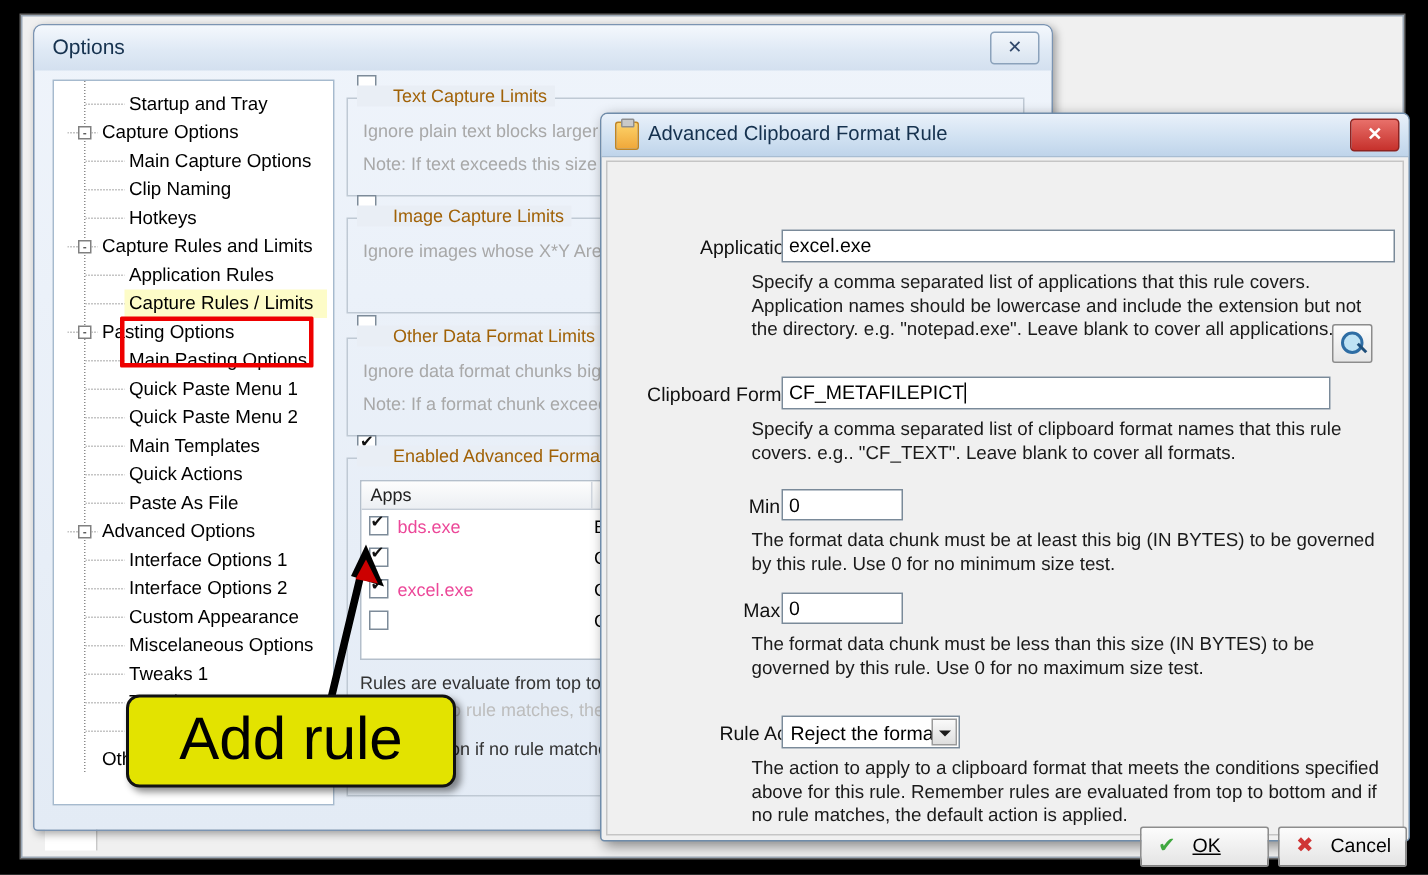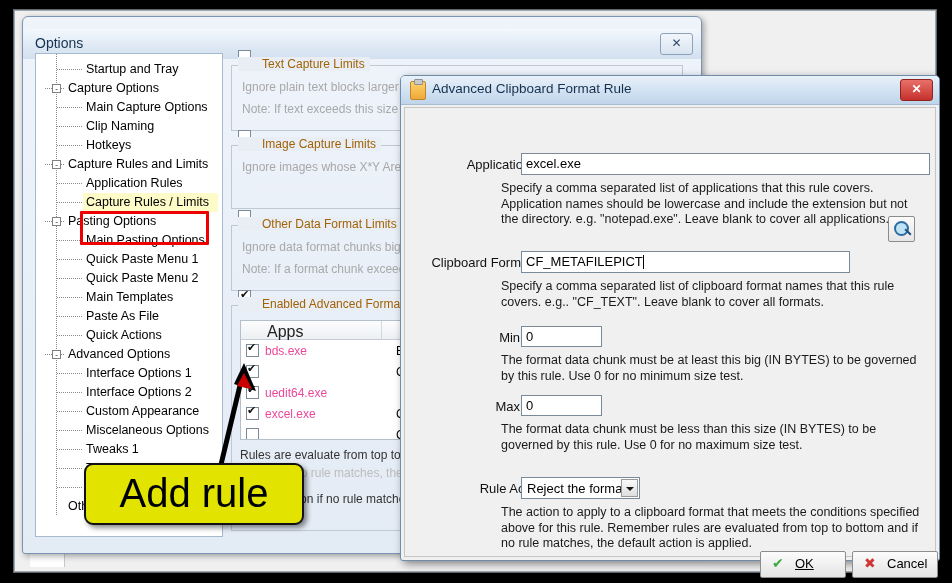--- a/index.html
+++ b/index.html
@@ -54,21 +54,20 @@
     background: linear-gradient(#eff4fb, #e3ebf5);
     border: 1px solid #7b94b2;
     border-radius: 6px 6px 3px 3px;
     box-shadow: 2px 2px 6px rgba(0,0,0,0.35);
   }
   .options-titlebar {
     position: relative;
     height: 30px;
     background: linear-gradient(#f4f8fd, #dfe9f5 55%, #d3e0ef);
     border-radius: 5px 5px 0 0;
-    margin-top: 12px;
   }
   .options-title {
     position: absolute;
     left: 12px; top: 6px;
     font-size: 14px;
     color: #16324f;
   }
   .win-close-btn {
     position: absolute;
     right: 8px; top: 4px;
@@ -211,24 +210,23 @@
     font-size: 12px;
   }
   .grid-head {
     display: flex;
     height: 18px;
     background: linear-gradient(#fdfdfd, #eceff3);
     border-bottom: 1px solid #c4ccd6;
   }
   .grid-head div {
     padding: 2px 0 0 6px;
-    font-size: 16px;
+    font-size: 12px;
     color: #222;
     box-sizing: border-box;
-    margin-left: 20px;
   }
   .col-apps { width: 158px; border-right: 1px solid #d2d8e0; }
   .col-fmts { width: 40px; }
   .grid-row { display: flex; height: 21px; align-items: center; }
   .cb {
     width: 13px; height: 13px;
     border: 1px solid #7d8b99;
     background: #fff;
     margin: 0 6px 0 5px;
     position: relative;
@@ -544,25 +542,25 @@
             <div class="tree-row lvl1">
               <div class="tree-dots-h"></div>
               <span class="tree-label">Quick Paste Menu 2</span>
             </div>
             <div class="tree-row lvl1">
               <div class="tree-dots-h"></div>
               <span class="tree-label">Main Templates</span>
             </div>
             <div class="tree-row lvl1">
               <div class="tree-dots-h"></div>
+              <span class="tree-label">Quick Actions</span>
+            </div>
+            <div class="tree-row lvl1">
+              <div class="tree-dots-h"></div>
               <span class="tree-label">Paste As File</span>
-            </div>
-            <div class="tree-row lvl1">
-              <div class="tree-dots-h"></div>
-              <span class="tree-label">Quick Actions</span>
             </div>
             <div class="tree-row lvl0">
               <div class="tree-dots-h"></div>
               <div class="tree-expander">-</div>
               <span class="tree-label">Advanced Options</span>
             </div>
             <div class="tree-row lvl1">
               <div class="tree-dots-h"></div>
               <span class="tree-label">Interface Options 1</span>
             </div>
@@ -634,25 +632,20 @@
                   <span class="cell-app">bds.exe</span>
                   <span class="cell-fmt">B</span>
                 </div>
                 <div class="grid-row">
                   <span class="cb checked"></span>
                   <span class="cell-app"></span>
                   <span class="cell-fmt">C</span>
                 </div>
                 <div class="grid-row">
                   <span class="cb checked"></span>
-                  <span class="cell-app">uedit64.exe</span>
-                  <span class="cell-fmt"></span>
-                </div>
-                <div class="grid-row">
-                  <span class="cb checked"></span>
                   <span class="cell-app">excel.exe</span>
                   <span class="cell-fmt">C</span>
                 </div>
                 <div class="grid-row">
                   <span class="cb"></span>
                   <span class="cell-app"></span>
                   <span class="cell-fmt">C</span>
                 </div>
               </div>
           </div>
@@ -675,21 +668,21 @@
       <div class="dlg-close">✕</div>
     </div>
 
     <div class="dlg-body">
 
       <div class="fld-label" style="left:34px; top:49px; width:110px;">Application(s):</div>
       <div class="text-input" style="left:116px; top:45px; width:409px; height:22px;">excel.exe</div>
       <div class="help-text" style="left:96px; top:73px; width:425px;">Specify a comma separated list of applications that this rule covers. Application names should be lowercase and include the extension but not the directory. e.g. "notepad.exe". Leave blank to cover all applications.</div>
 
       <div class="fld-label" style="left:14px; top:147px; width:128px;">Clipboard Format(s)</div>
-      <div class="text-input focused" style="left:116px; top:143px; width:329px; height:22px;">CF_METAFILEPICT</div>
+      <div class="text-input focused" style="left:116px; top:143px; width:366px; height:22px;">CF_METAFILEPICT</div>
       <div class="help-text" style="left:96px; top:171px; width:425px;">Specify a comma separated list of clipboard format names that this rule covers. e.g.. "CF_TEXT". Leave blank to cover all formats.</div>
 
       <div class="fld-label" style="left:44px; top:222px; width:100px;">Min Size</div>
       <div class="text-input" style="left:116px; top:218px; width:81px; height:21px;">0</div>
       <div class="help-text" style="left:96px; top:245px; width:420px;">The format data chunk must be at least this big (IN BYTES) to be governed by this rule.  Use 0 for no minimum size test.</div>
 
       <div class="fld-label" style="left:44px; top:291px; width:100px;">Max Size</div>
       <div class="text-input" style="left:116px; top:287px; width:81px; height:21px;">0</div>
       <div class="help-text" style="left:96px; top:314px; width:420px;">The format data chunk must be less than this size (IN BYTES) to be governed by this rule. Use 0 for no maximum size test.</div>
 

